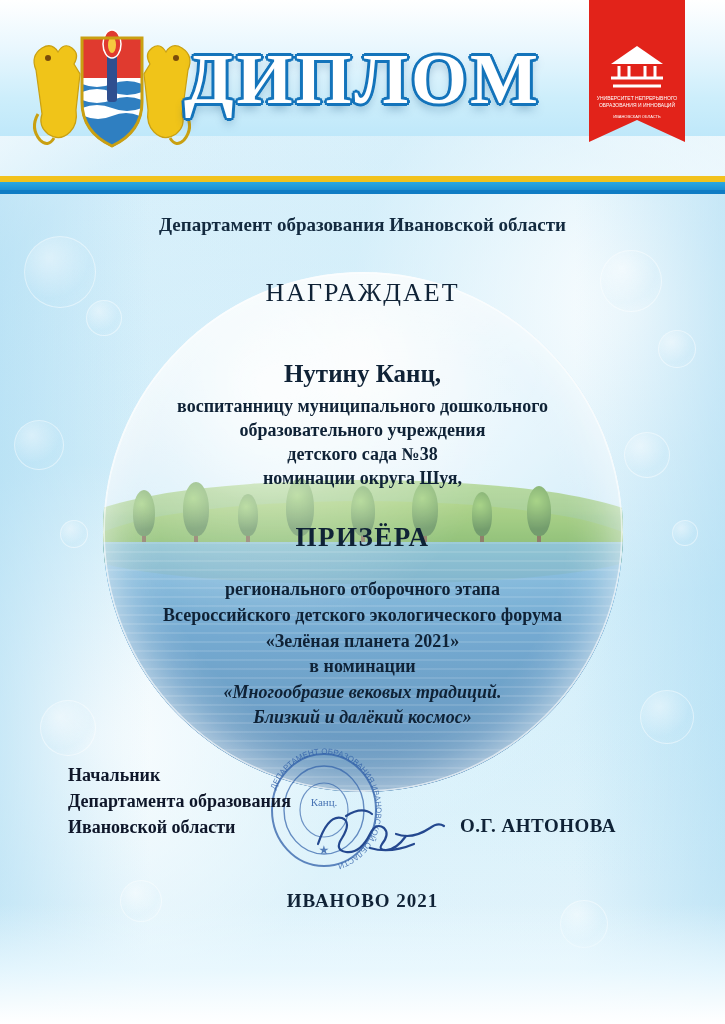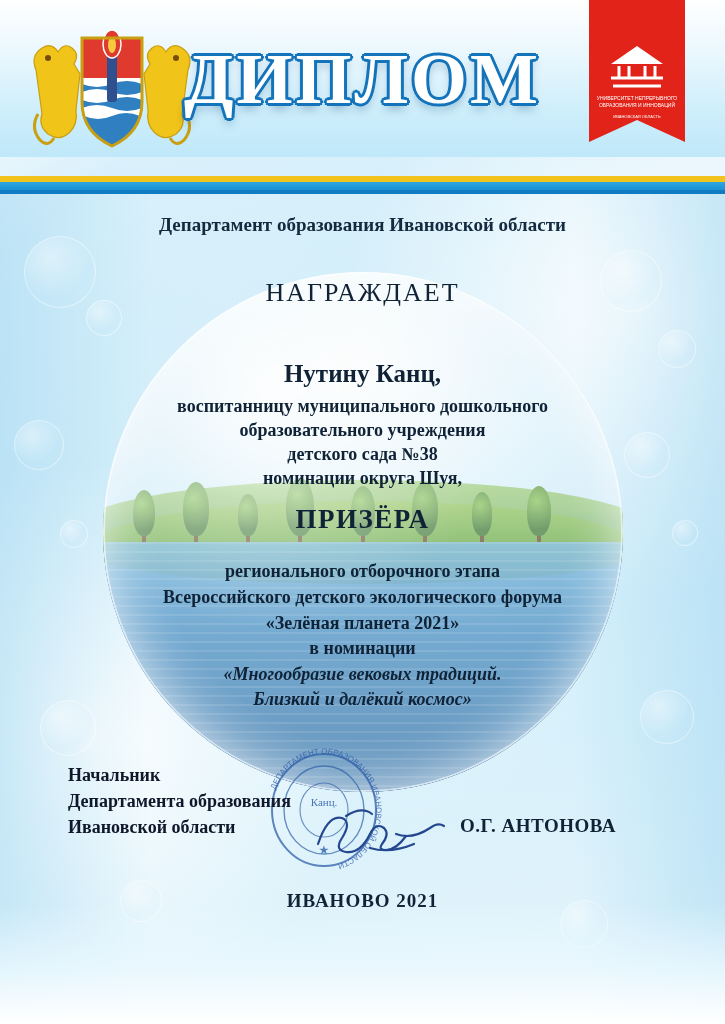--- a/index.html
+++ b/index.html
@@ -49,21 +49,21 @@
   .side-wash-r {
     right: 0;
     background: linear-gradient(270deg, rgba(168,218,242,0.55), rgba(255,255,255,0));
   }
   .side-wash-l { left: 0; }
 
   
   .header {
     position: absolute;
     left: 0; right: 0; top: 0;
-    height: 157px;
+    height: 136px;
     background: linear-gradient(180deg, #ffffff 0%, #e9f7fe 35%, #cdeefb 72%, #bfe8fa 100%);
   }
   .header-rule {
     position: absolute;
     left: 0; right: 0; top: 176px;
     height: 14px;
     background: linear-gradient(180deg, #f2c21d 0%, #f2c21d 45%, #2ba8e0 45%, #1b8fd4 100%);
   }
   .header-rule::after {
     content: "";
@@ -235,21 +235,21 @@
     color: #0f2236;
   }
   .recipient-desc {
     margin-top: 6px;
     font-size: 18px;
     font-weight: bold;
     line-height: 1.34;
     color: #0f2236;
   }
   .prize {
-    margin-top: 14px;
+    margin-top: 32px;
     font-size: 27px;
     font-weight: bold;
     letter-spacing: 1.5px;
     color: #0f2236;
   }
   .event {
     margin-top: 24px;
     font-size: 18px;
     font-weight: bold;
     line-height: 1.42;

